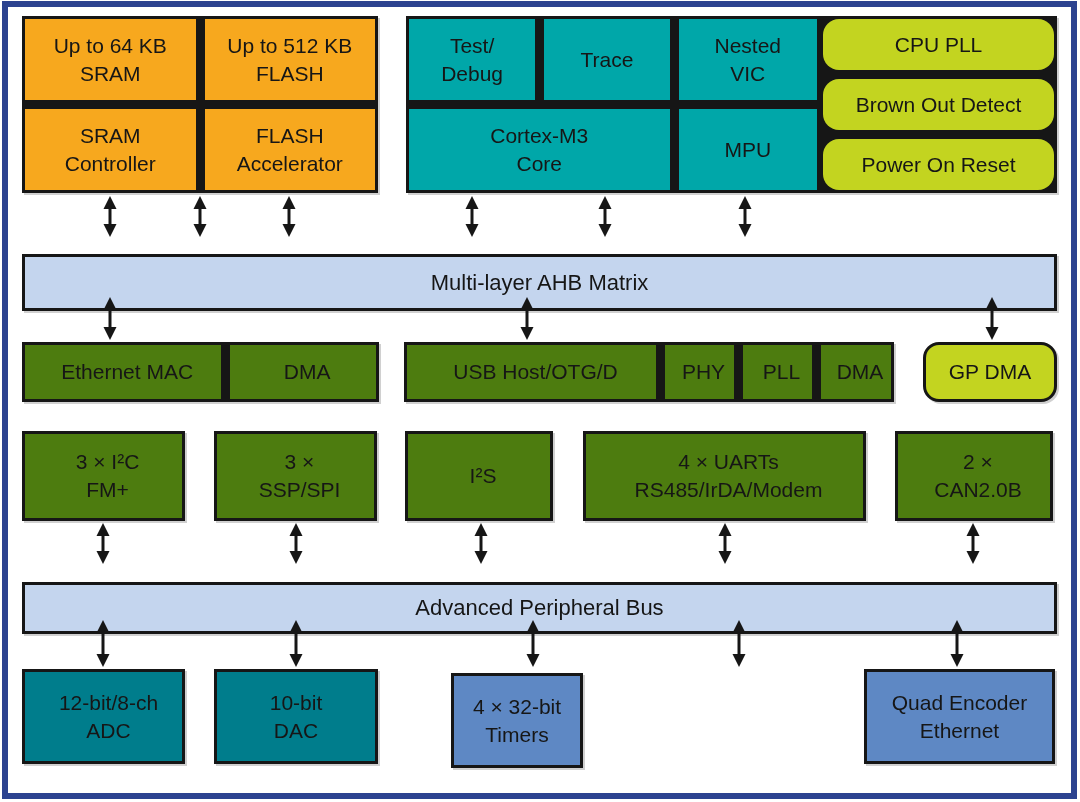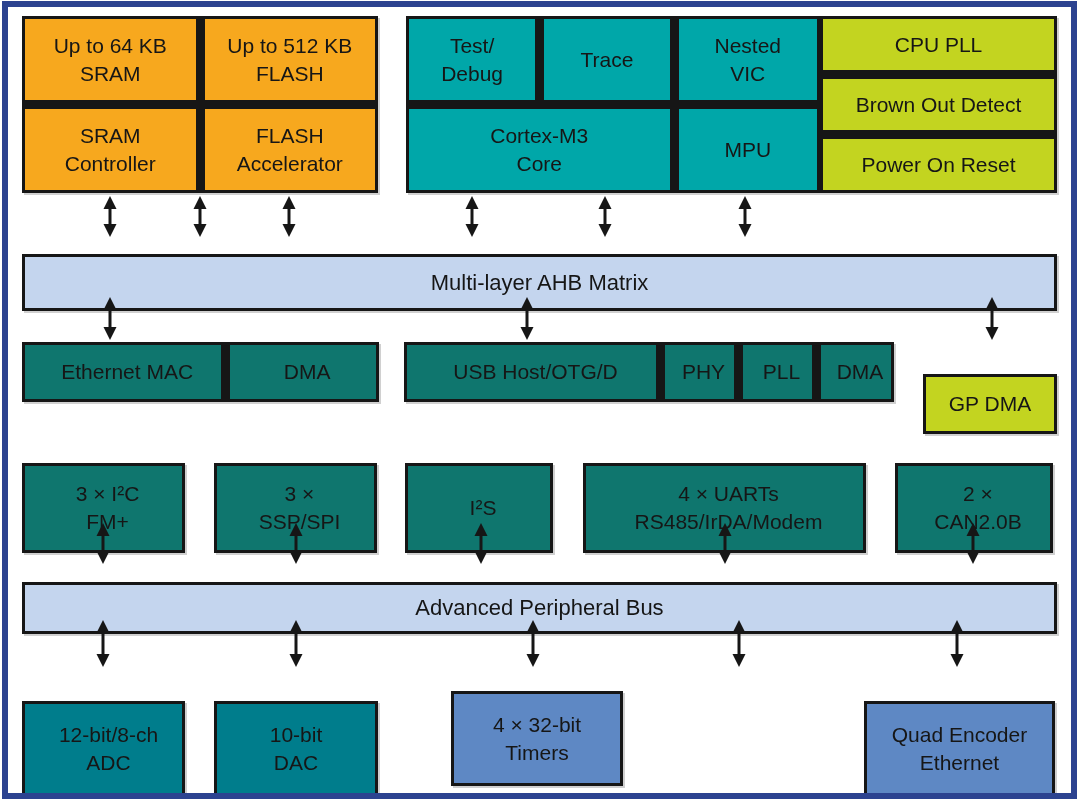--- a/index.html
+++ b/index.html
@@ -16,35 +16,34 @@
     background:#161616; border:3px solid #161616; gap:9px;
     box-shadow:2px 2px 0 rgba(150,150,150,0.45);
   }
   .cell {
     display:flex; align-items:center; justify-content:center; text-align:center;
   }
   .block {
     position:absolute; box-sizing:border-box; border:3px solid #161616;
     display:flex; align-items:center; justify-content:center; text-align:center;
     box-shadow:2px 2px 0 rgba(150,150,150,0.45);
-    margin-top:32px;
   }
   .bar {
     position:absolute; box-sizing:border-box; border:3px solid #161616;
     display:flex; align-items:center; justify-content:center; text-align:center;
     box-shadow:2px 2px 0 rgba(150,150,150,0.45);
     margin-top:16px;
   }
   .label { white-space:pre-line; font-size:21px; line-height:1.32; }
   .bar .label { font-size:22px; }
   .orange   { background:#f7a81e; }
   .teal     { background:#00a7a9; }
-  .green    { background:#c3d420; }
+  .green    { background:#c3d420;border-radius:16px; }
   .lblue    { background:#c4d5ee; }
-  .purple   { background:#0f766e;padding-left:8px; }
+  .purple   { background:#4d7c0f;padding-left:8px; }
   .dteal    { background:#007d8c; }
   .mblue    { background:#5e88c4; }
   .arrow { position:absolute; width:22px; }
   .arrow svg { display:block; }
 </style>
 </head>
 <body>
 
 <div class="canvas">
 
@@ -157,21 +156,21 @@
   </div>
 
   <div class="block dteal" style="left:22px;top:669px;width:163px;height:95px;padding-left:10px;">
     <span class="label">12-bit/8-ch
 ADC</span>
     </div>
   <div class="block dteal" style="left:214px;top:669px;width:164px;height:95px;">
     <span class="label">10-bit
 DAC</span>
     </div>
-  <div class="block mblue" style="left:451px;top:659px;width:172px;height:95px;">
+  <div class="block mblue" style="left:451px;top:673px;width:132px;height:95px;">
     <span class="label">4 × 32-bit
 Timers</span>
     </div>
   <div class="block mblue" style="left:864px;top:669px;width:191px;height:95px;">
     <span class="label">Quad Encoder
 Ethernet</span>
     </div>
 
   <div>
       <div class="arrow" style="left: 99px; top: 196px;">

